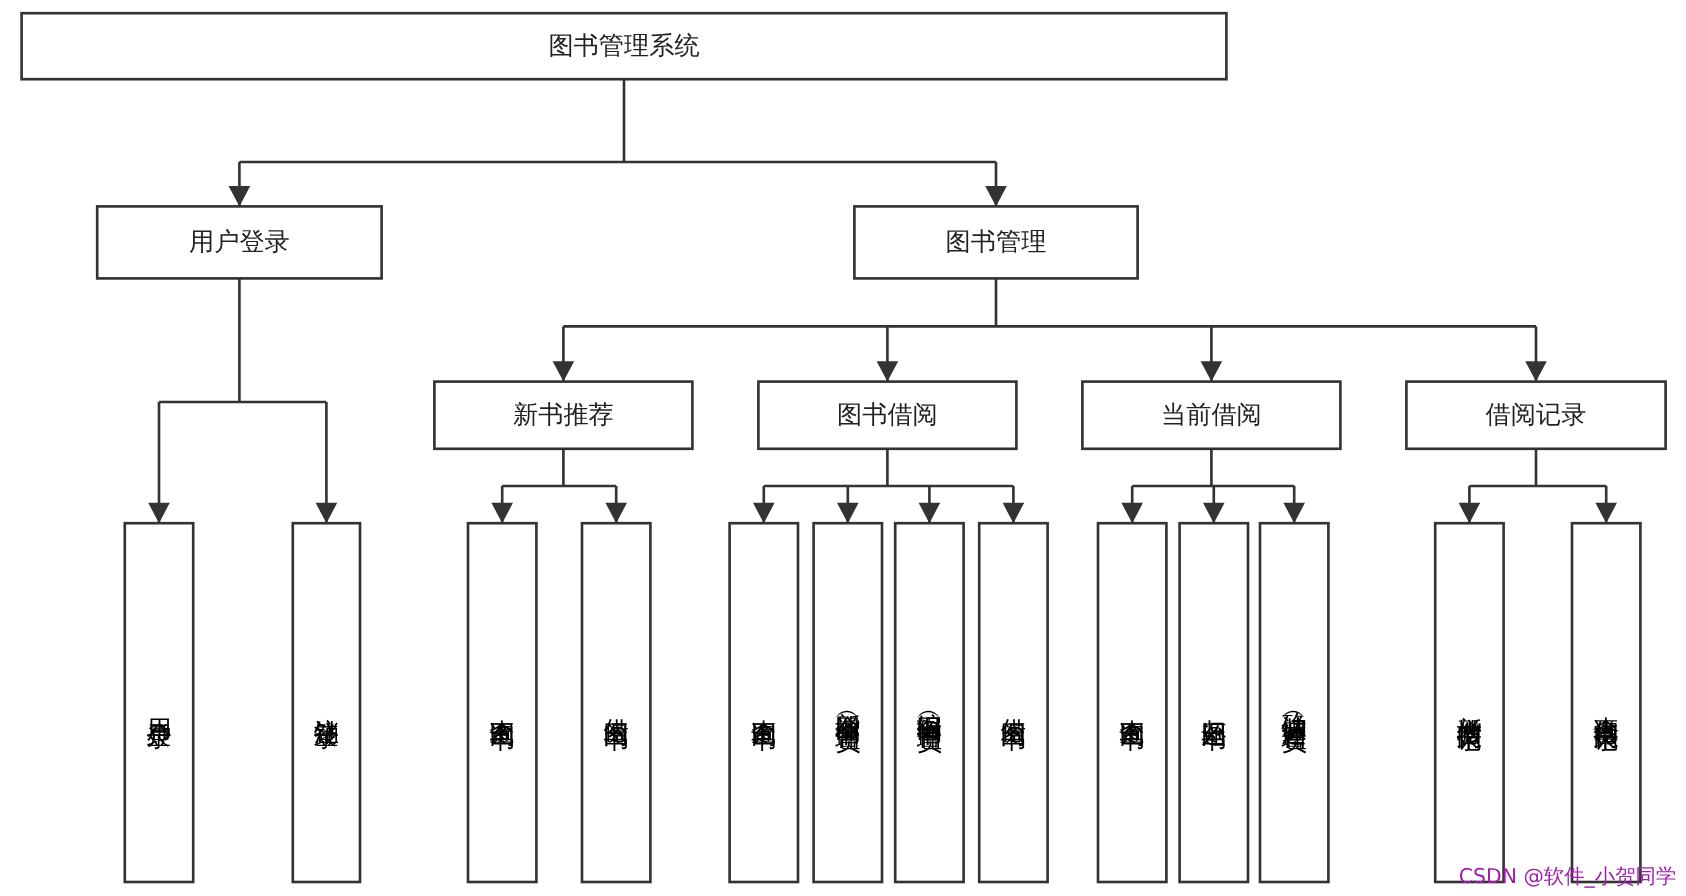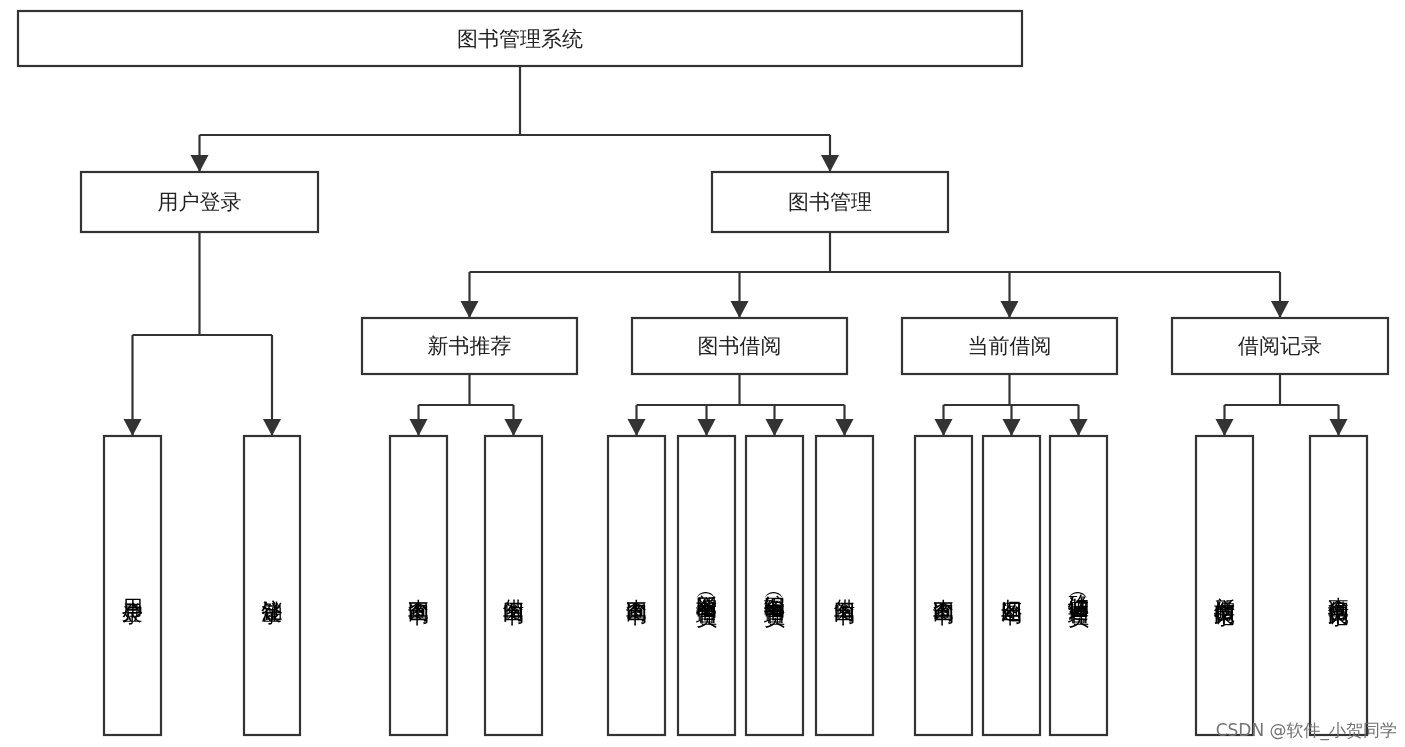--- a/index.html
+++ b/index.html
@@ -49,21 +49,21 @@
   .arrow-head {
     fill: #333333;
     stroke: none;
   }
   .watermark {
     position: absolute;
     right: 8px;
     bottom: 5px;
     font-family: "DejaVu Sans", "Liberation Sans", sans-serif;
     font-size: 17px;
-    color: #737373;
+    color: #a21caf;
     white-space: nowrap;
     pointer-events: none;
     user-select: none;
   }
 </style>
 </head>
 <body>
 
 <div id="diagram-root">
   <svg id="diagram-svg" width="1405" height="747" viewBox="0 0 1405 747" xmlns="http://www.w3.org/2000/svg">

